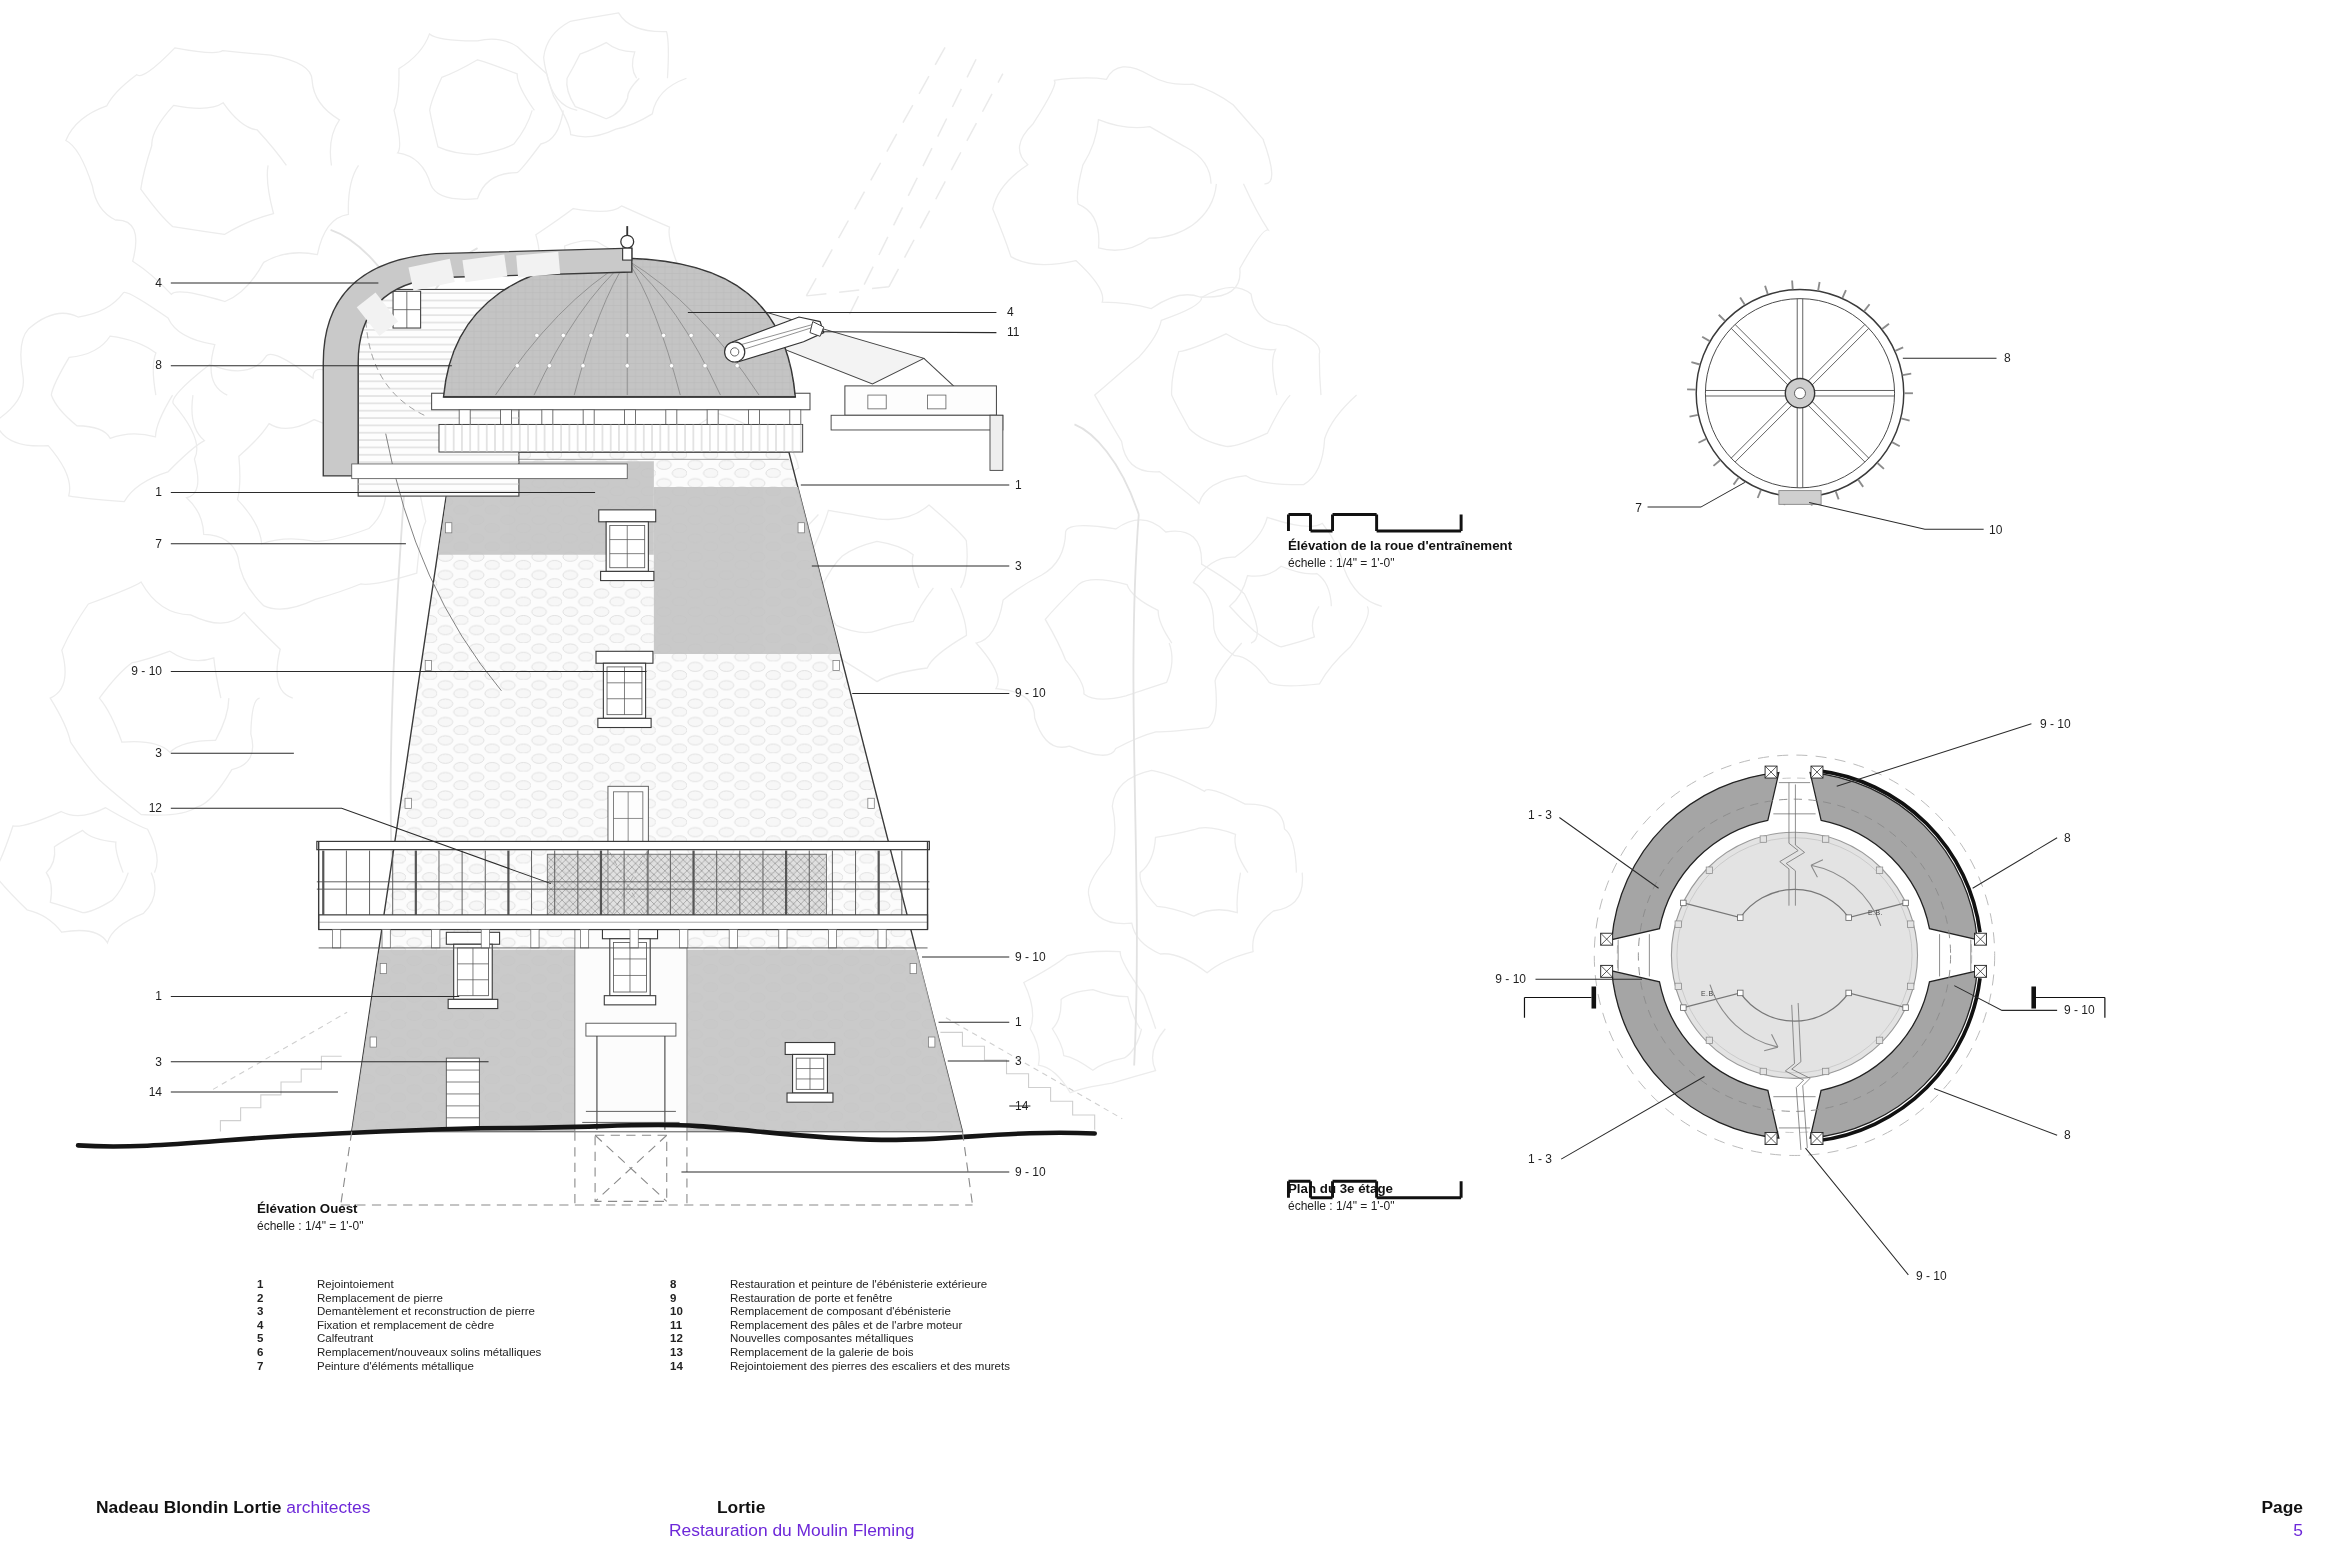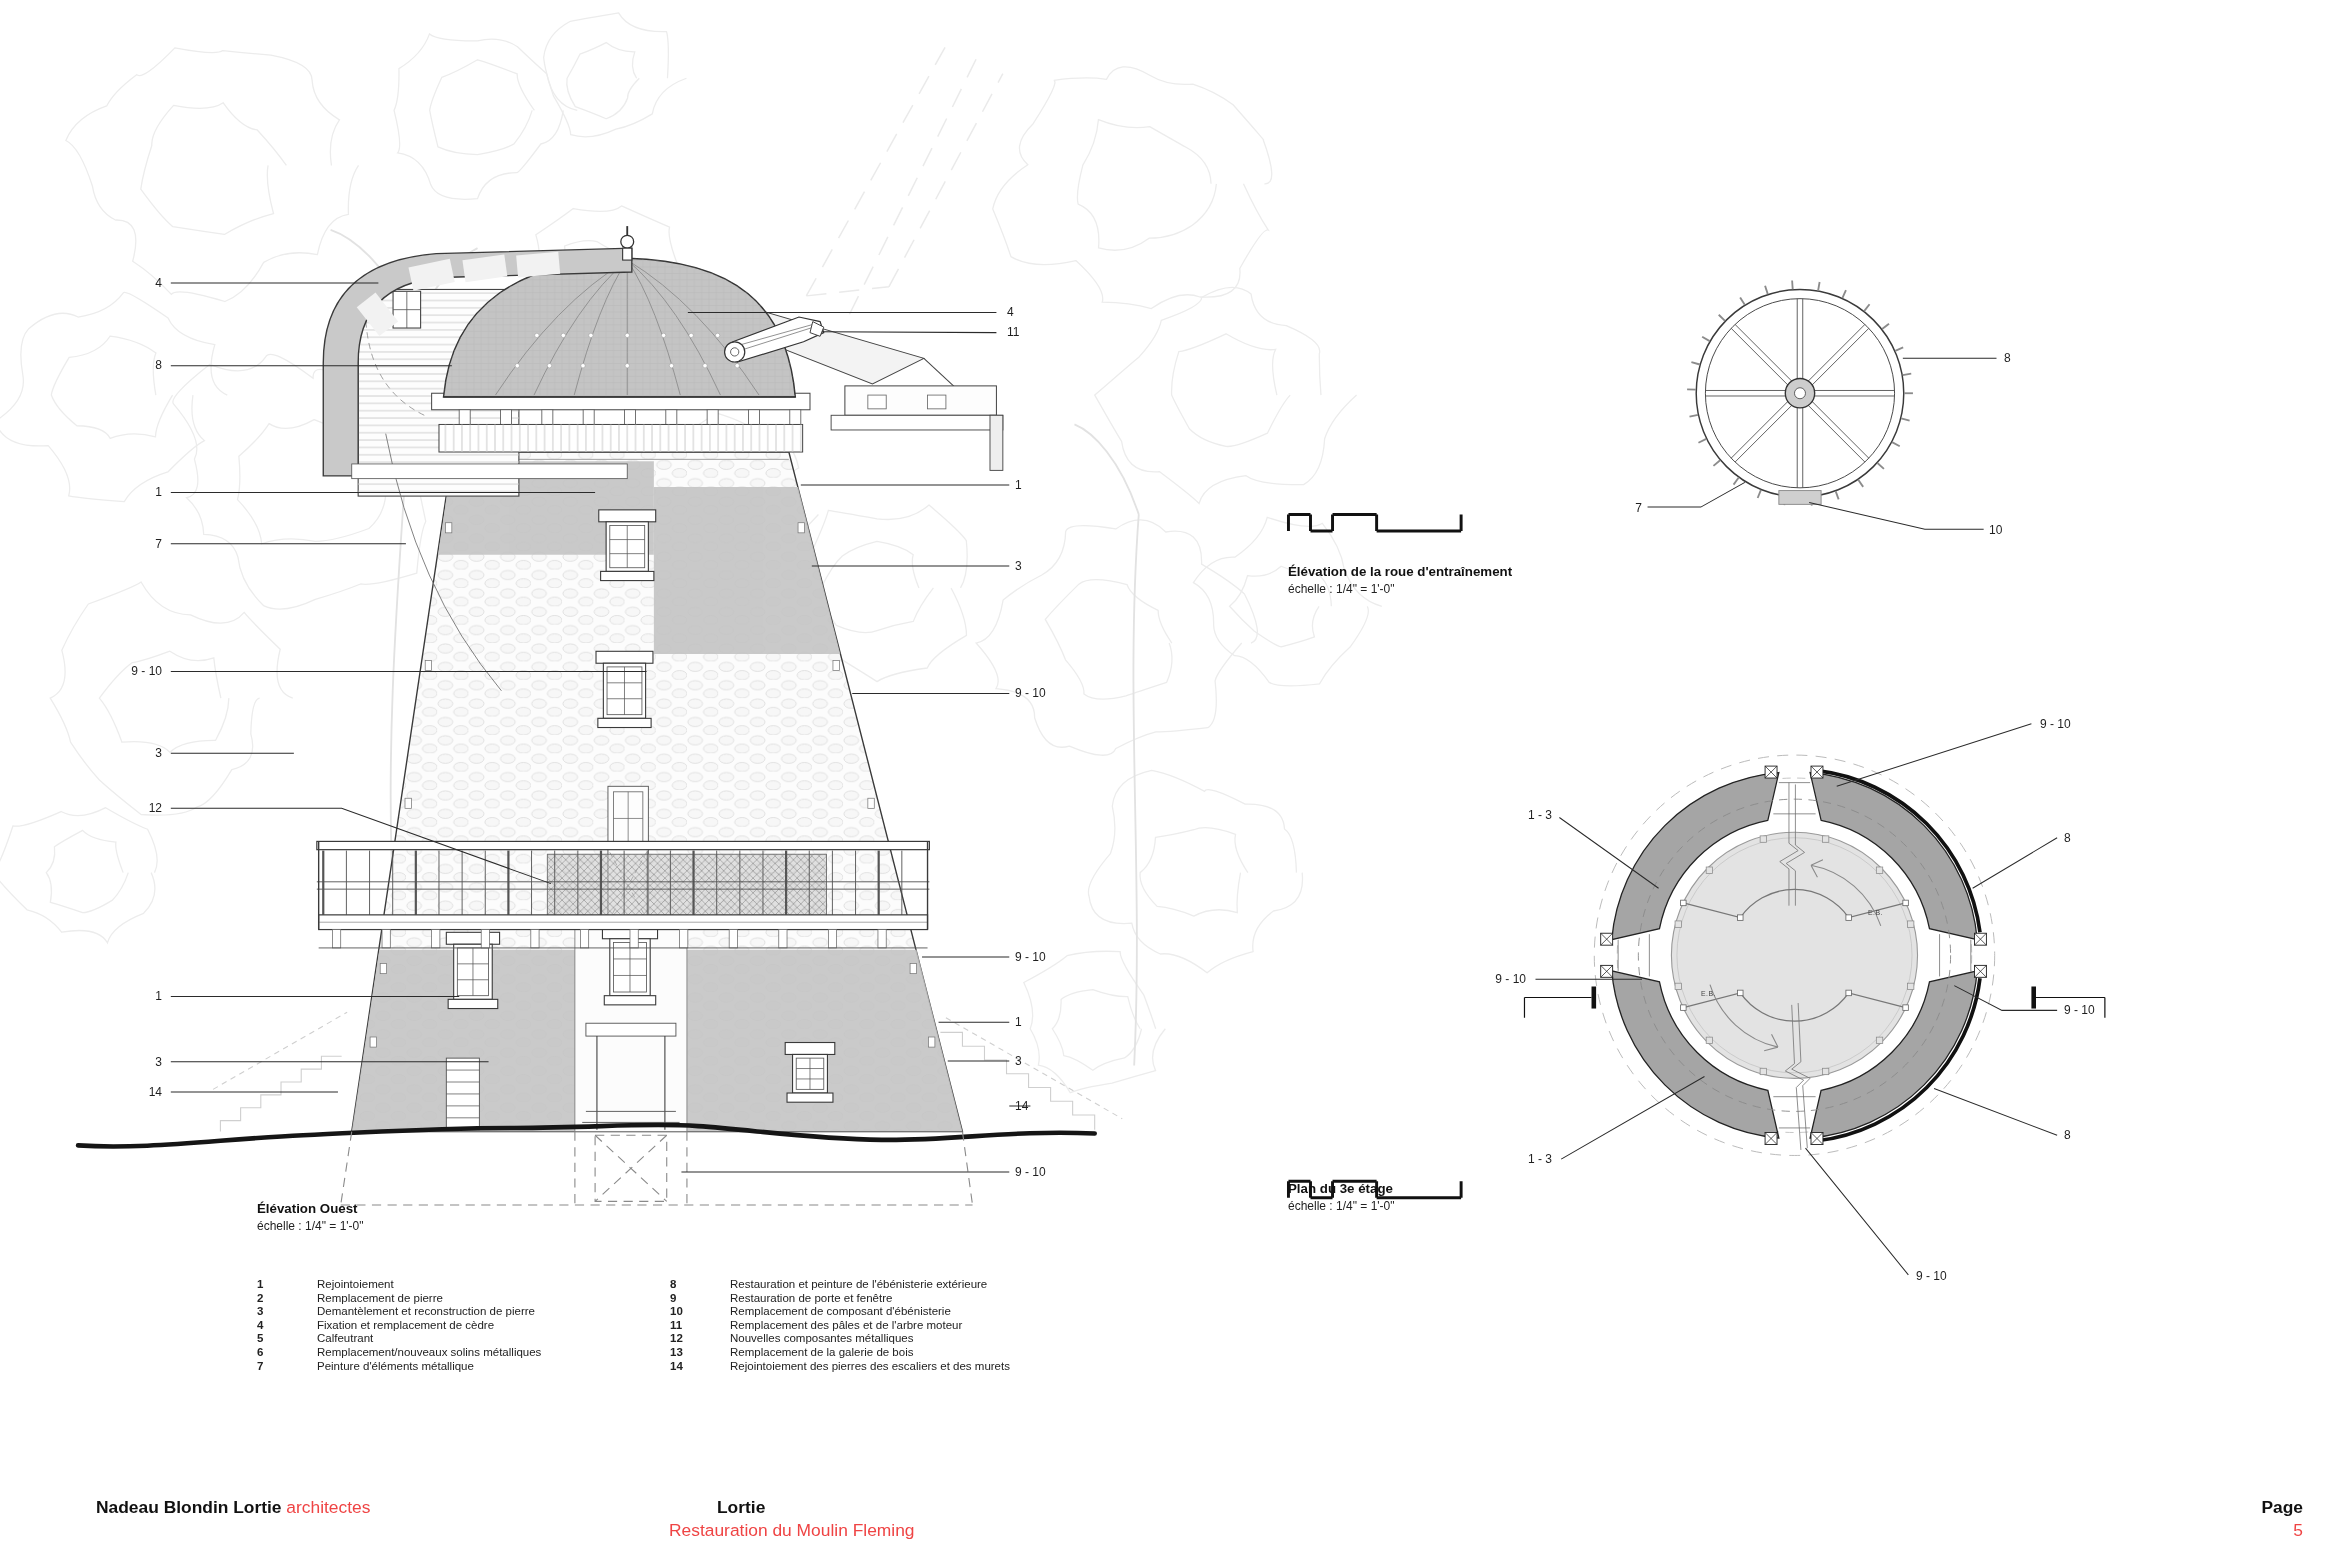--- a/index.html
+++ b/index.html
@@ -8,21 +8,21 @@
   #art{position:absolute;left:0;top:0;}
   .abs{position:absolute;white-space:nowrap;}
   .callout{position:absolute;font-size:12px;color:#1f1f1f;transform:translateY(-50%);}
   .callout.r{transform:translate(-100%,-50%);}
   .view-title{font-weight:bold;font-size:13.3px;color:#111;}
   .view-scale{font-size:12px;color:#222;margin-top:2.8px;}
   .legend-col{position:absolute;font-size:11.5px;line-height:13.6px;color:#222;}
   .lrow{display:flex;}
   .lnum{font-weight:bold;width:60px;flex:0 0 60px;}
   .footer-label{font-weight:bold;font-size:17.4px;color:#111;margin-left:48px;}
-  .footer-value{font-size:17.4px;color:#ef4444;margin-top:1.8px;}
+  .footer-value{font-size:17.4px;color:#6d28d9;margin-top:1.8px;}
   .eb{position:absolute;font-size:6.9px;color:#444;letter-spacing:0.5px;}
 </style>
 </head>
 <body>
 
 <div id="sheet">
 
   <svg id="art" width="2351" height="1568" viewBox="0 0 2560 1707">
     <defs>
       <pattern id="stone" width="34" height="20" patternUnits="userSpaceOnUse">
@@ -501,21 +501,21 @@
       <span class="callout" style="left: 2064px; top: 1135px;">8</span>
       <span class="callout r" style="left: 1552px; top: 1159px;">1 - 3</span>
       <span class="callout" style="left: 1916px; top: 1276px;">9 - 10</span>
     </div>
 
   <div class="abs" style="left:257px;top:1201px">
     <div class="view-title">Élévation Ouest</div>
     <div class="view-scale">échelle : 1/4" = 1'-0"</div>
   </div>
 
-  <div class="abs" style="left:1288px;top:564px">
+  <div class="abs" style="left:1288px;top:538px">
     <div class="view-title">Élévation de la roue d'entraînement</div>
     <div class="view-scale">échelle : 1/4" = 1'-0"</div>
   </div>
 
   <div class="abs" style="left:1288px;top:1181px">
     <div class="view-title">Plan du 3e étage</div>
     <div class="view-scale">échelle : 1/4" = 1'-0"</div>
   </div>
 
   <span class="eb" style="left:1868px;top:909px">E.B.</span>

